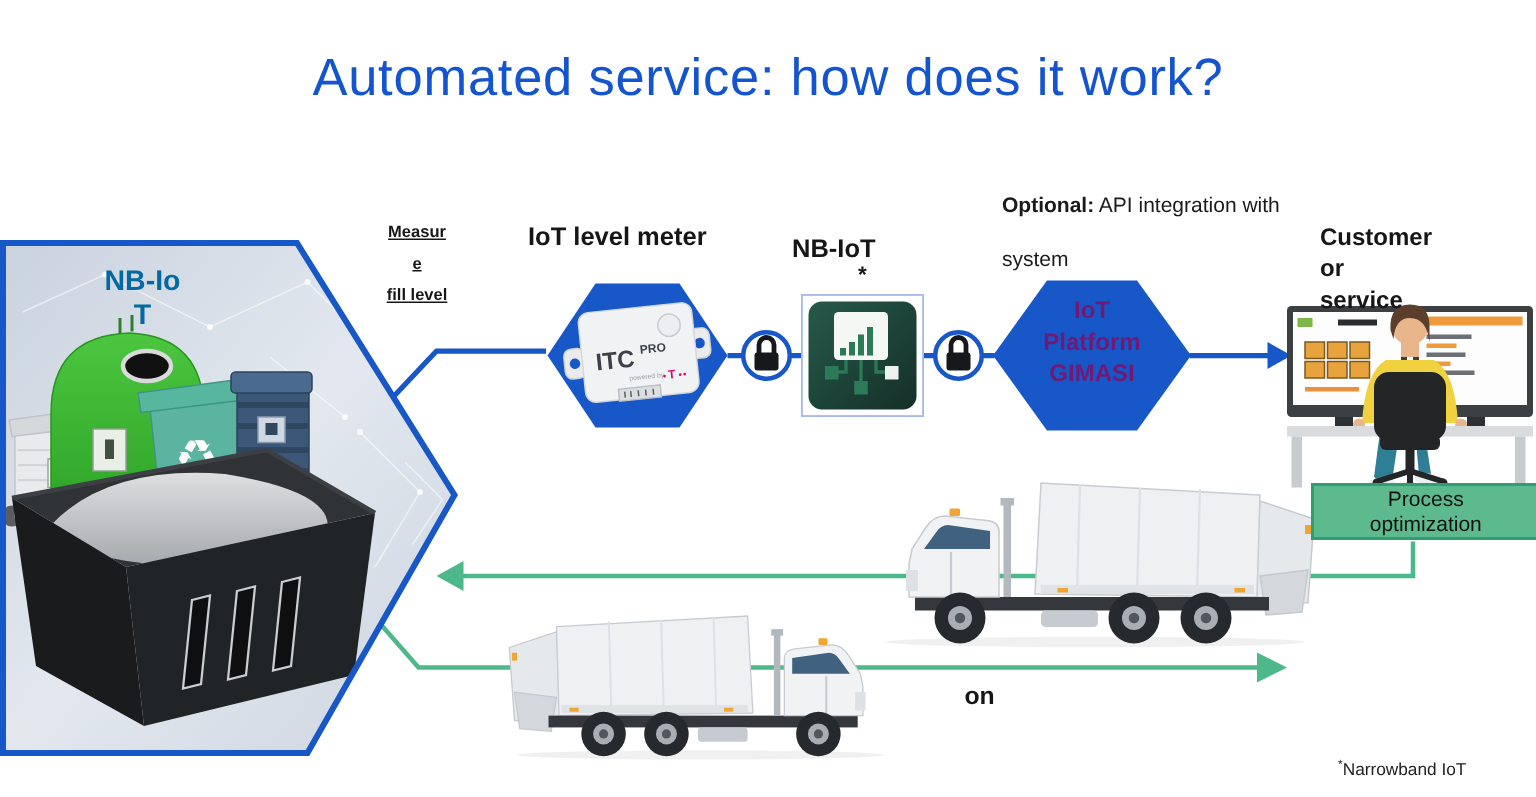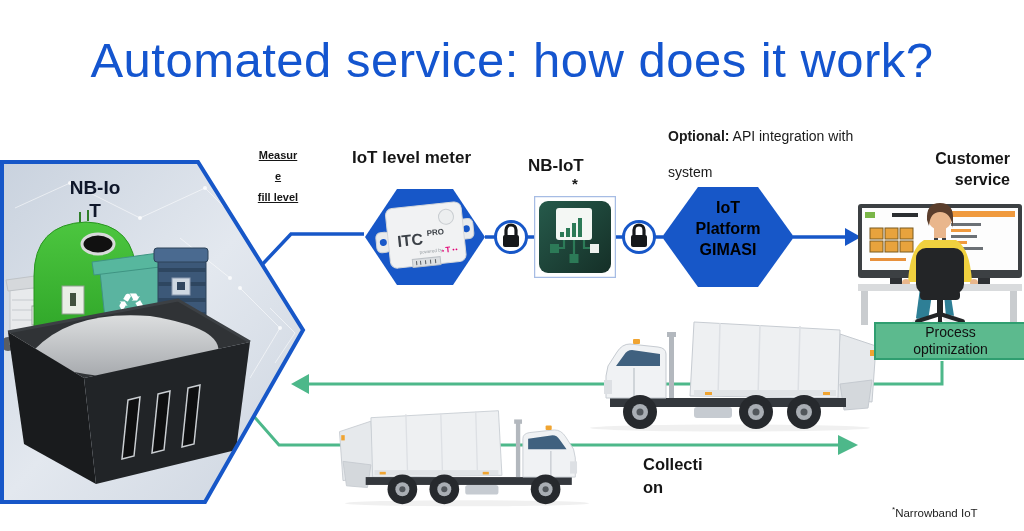--- a/index.html
+++ b/index.html
@@ -1,35 +1,35 @@
 <!DOCTYPE html>
 <html><head>
 <meta charset="utf-8">
 <style>
   * { margin:0; padding:0; box-sizing:border-box; }
   html,body { background:#ffffff; }
   body { font-family:"Liberation Sans", sans-serif; }
   #canvas { position:relative; width:1024px; height:531px; background:#fff; overflow:hidden; }
   .abs { position:absolute; }
-  .slide-title { left:0; right:0; top:32px; text-align:center; font-size:49px; color:#1455cf; letter-spacing:0.5px; z-index:4; }
+  .slide-title { left:0; right:0; top:32px; text-align:center; font-size:35px; color:#1455cf; letter-spacing:0.5px; z-index:4; }
   .lbl { color:#161616; font-weight:bold; z-index:4; }
   .lbl div { display:block; }
   .measure { left:232px; top:145px; width:92px; text-align:center; font-size:11px; line-height:21px;text-decoration:underline; }
   .meter-title { left:352px; top:148px; width:146px; text-align:left; font-size:17px; }
   .nbiot-title { left:528px; top:157px; width:94px; text-align:left; font-size:17px; line-height:18px; }
   .nbiot-mark { left:528px; top:175px; width:94px; text-align:center; font-size:15px; }
   .optional { left:668px; top:127px; width:220px; font-size:14px; line-height:18px; color:#1a1a1a; font-weight:normal; z-index:4; }
   .optional b { font-weight:bold; }
-  .platform-text { left:658px; top:197px; width:140px; text-align:center; color:#000000; font-size:16px; line-height:21px; font-weight:bold; z-index:4; }
-  .customer { left:880px; top:148px; width:130px; text-align:right; font-size:16px; line-height:21px; }
+  .platform-text { left:658px; top:197px; width:140px; text-align:center; color:#701a75; font-size:16px; line-height:21px; font-weight:bold; z-index:4; }
+  .customer { left:880px; top:148px; width:130px; text-align:left; font-size:16px; line-height:21px; }
   .process-box { left:874px; top:322px; width:153px; height:38px; background:#5cba8e; border:2px solid #2f9e70; display:flex; flex-direction:column; align-items:center; justify-content:center; font-size:14px; line-height:17px; color:#111; z-index:4; }
   .collection { left:643px; top:453px; width:130px; font-size:16.5px; line-height:23px; }
   .footnote { left:892px; top:505px; font-size:11.5px; color:#222; font-weight:normal; z-index:4; }
   .footnote sup { font-size:8px; }
-  .nbio-scene-label { left:49px; top:176px; width:92px; text-align:center; color:#0f172a; font-size:19px; line-height:23px; font-weight:bold; z-index:4; }
+  .nbio-scene-label { left:49px; top:176px; width:92px; text-align:center; color:#0369a1; font-size:19px; line-height:23px; font-weight:bold; z-index:4; }
   .z1 { z-index:1; } .z2 { z-index:2; } .z3 { z-index:3; }
 </style>
 </head>
 <body>
 
 <div id="canvas">
 
   <div class="abs slide-title">Automated service: how does it work?</div>
 
   <svg class="abs z1" style="left:0;top:0" width="1024" height="531" viewBox="0 0 1024 531">
@@ -242,20 +242,21 @@
     <polygon points="4,58 40,8 100,8 136,58 100,108 40,108" fill="#1757c8"></polygon>
   </svg>
   <div class="abs platform-text">
     <div>IoT</div>
     <div>Platform</div>
     <div>GIMASI</div>
   </div>
 
   <div class="abs lbl customer">
     <div>Customer</div>
+    <div>or</div>
     <div>service</div>
   </div>
 
   <svg class="abs z2" style="left:858px;top:190px" width="164" height="136" viewBox="0 0 164 136">
 
     <g>
       <rect x="0" y="14" width="80" height="74" rx="3" fill="#3c4043"></rect>
       <rect x="4" y="18" width="72" height="62" fill="#fdfdfd"></rect>
       <rect x="7" y="22" width="10" height="6" fill="#7ab648"></rect>
       <rect x="34" y="23" width="26" height="4" fill="#2b2e31"></rect>
@@ -405,21 +406,20 @@
         </g>
       <g>
           <circle cx="240" cy="102" r="17" fill="#26292d"></circle>
           <circle cx="240" cy="102" r="8" fill="#a9aeb4"></circle>
           <circle cx="240" cy="102" r="3.5" fill="#52575c"></circle>
         </g>
     </g>
   </svg>
 
   <div class="abs lbl collection">
-    <div>Collecti</div>
     <div>on</div>
   </div>
 
   <div class="abs footnote">
     <sup>*</sup><span>Narrowband IoT</span>
   </div>
 
 </div>
 
 </body></html>

